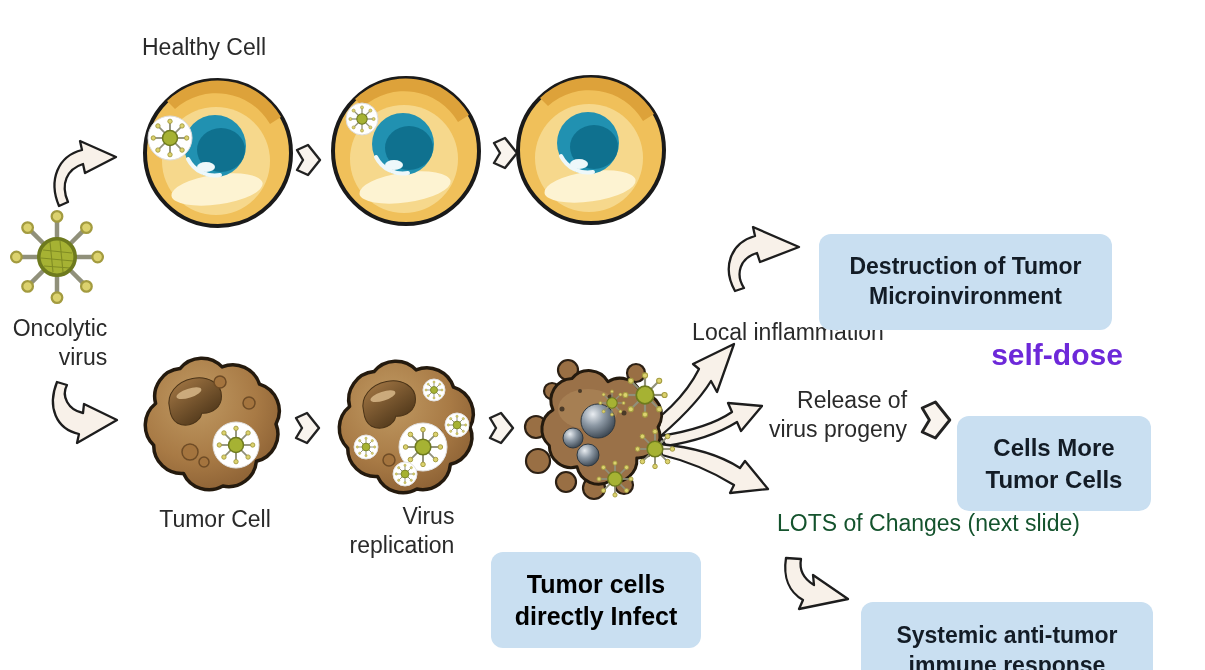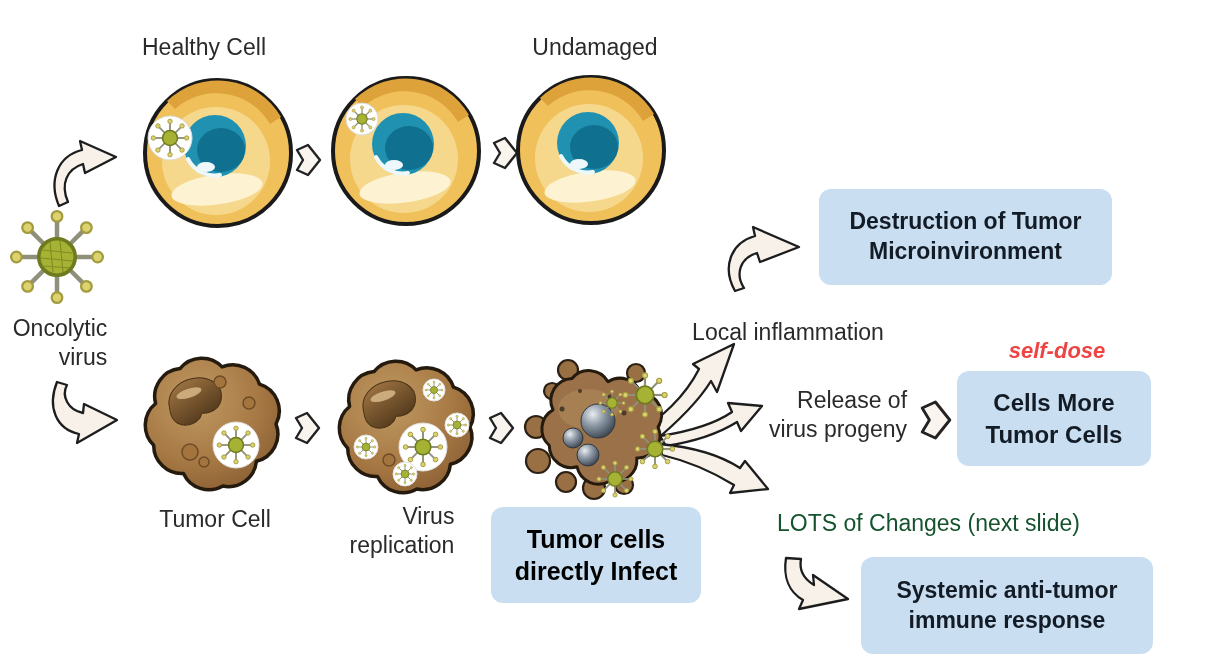--- a/index.html
+++ b/index.html
@@ -8,29 +8,29 @@
     font-family:"Liberation Sans","DejaVu Sans",sans-serif;
   }
   #art{position:absolute;left:0;top:0;}
   .lbl{
     position:absolute;color:#2a2a2a;font-size:23px;line-height:1.25;
     text-align:right;transform:translateX(-50%);white-space:nowrap;
   }
   .box{
     position:absolute;background:#c9dff1;border-radius:12px;
     display:flex;flex-direction:column;align-items:center;justify-content:center;
-    font-weight:bold;color:#131c26;text-align:center;line-height:1.3;
+    font-weight:bold;color:#131c26;text-align:center;line-height:1.3;margin-top:45px;
   }
   .box-destruction{left:819px;top:189px;width:293px;height:96px;font-size:23px;}
   .box-infect{left:957px;top:371px;width:194px;height:95px;font-size:24px;}
   .box-killing{left:491px;top:507px;width:210px;height:96px;font-size:25px;color:#000;}
   .box-systemic{left:861px;top:557px;width:292px;height:97px;font-size:23px;}
   .self-dose{
     position:absolute;left:1057px;top:338px;transform:translateX(-50%);
-    font-size:22px;font-weight:bold;color:#ef4444;white-space:nowrap;font-style:italic;
+    font-size:30px;font-weight:bold;color:#6d28d9;white-space:nowrap;
   }
   .red-note{
     position:absolute;left:777px;top:510px;color:#14532d;font-size:23px;white-space:nowrap;
   }
 </style>
 </head>
 <body>
 
 <div id="stage">
 
@@ -225,21 +225,20 @@
       <use href="#vstar" transform="translate(55,22) scale(1.2)"></use>
       <use href="#vstar" transform="translate(15,52) scale(1.1)"></use>
     </g>
 
     <path d="M735,291 C722,268 730,243 755,236 L753,227 L799,247 L760,262 L757,253 C740,258 735,274 744,288 Z" fill="#f8f1e9" stroke="#1d1d1d" stroke-width="2.3" stroke-linejoin="round"></path>
     <use href="#dart" transform="translate(936,420) scale(1.2) translate(-13.5,-15)"></use>
     <path d="M786,558 C783,577 789,592 803,600 L799,609 L848,599 L813,575 L814,585 C804,579 799,570 801,559 Z" fill="#f8f1e9" stroke="#1d1d1d" stroke-width="2.3" stroke-linejoin="round"></path>
   </svg>
 
   <div class="lbl" style="left:204px;top:33px">Healthy Cell</div>
-  <div class="lbl" style="left:595px;top:33px">Undamaged</div>
 
   <div class="lbl" style="left:60px;top:314px">
     <div>Oncolytic</div>
     <div>virus</div>
   </div>
 
   <div class="lbl" style="left:215px;top:505px">Tumor Cell</div>
 
   <div class="lbl" style="left:402px;top:502px">
     <div>Virus</div>

